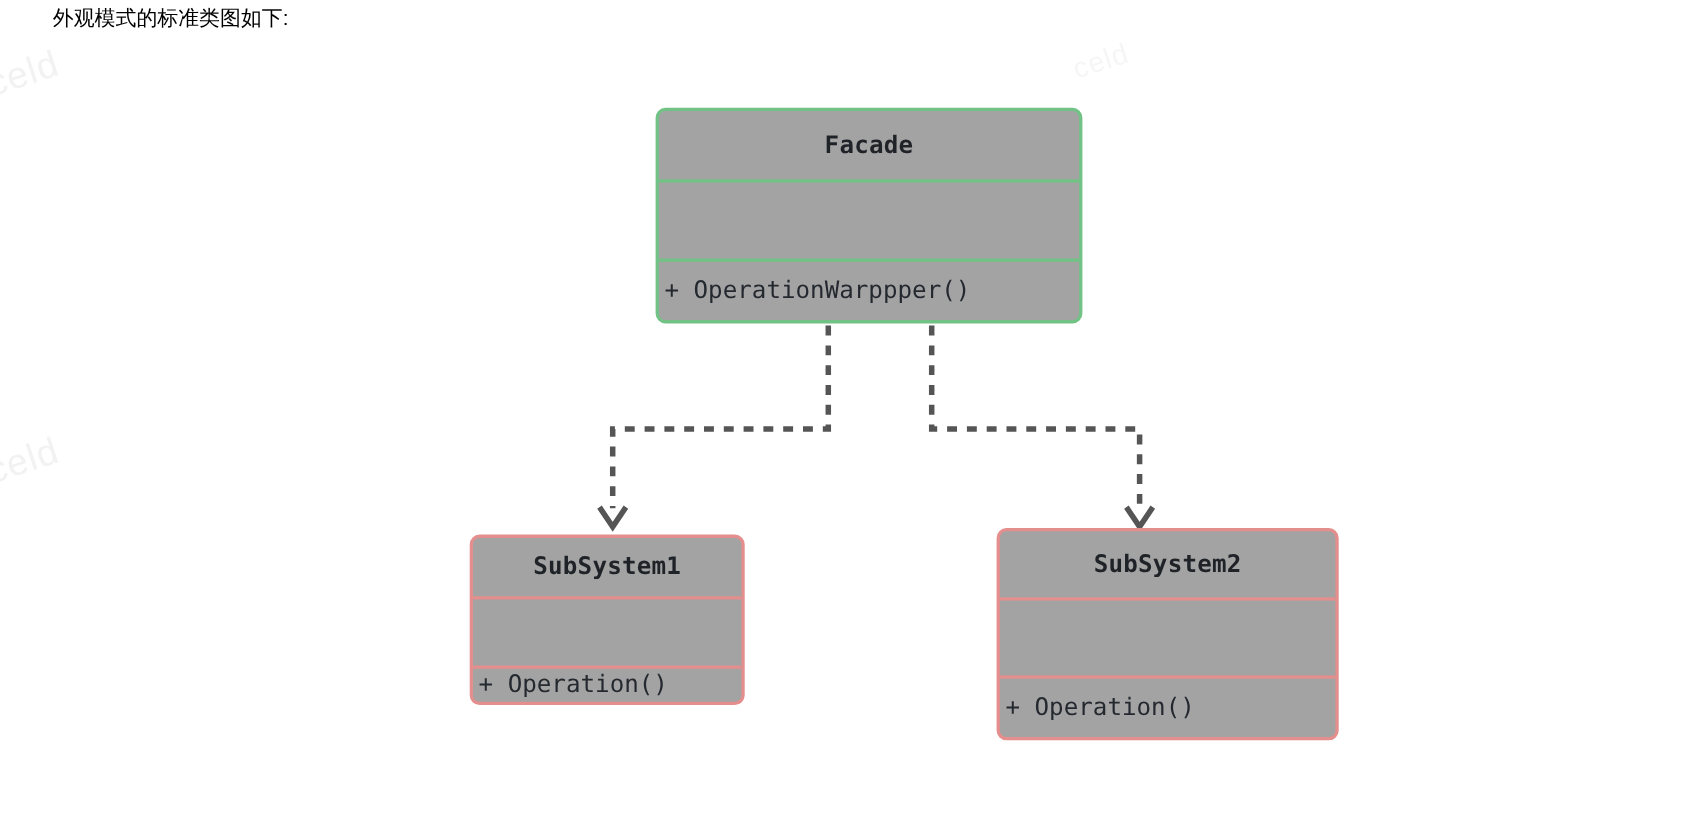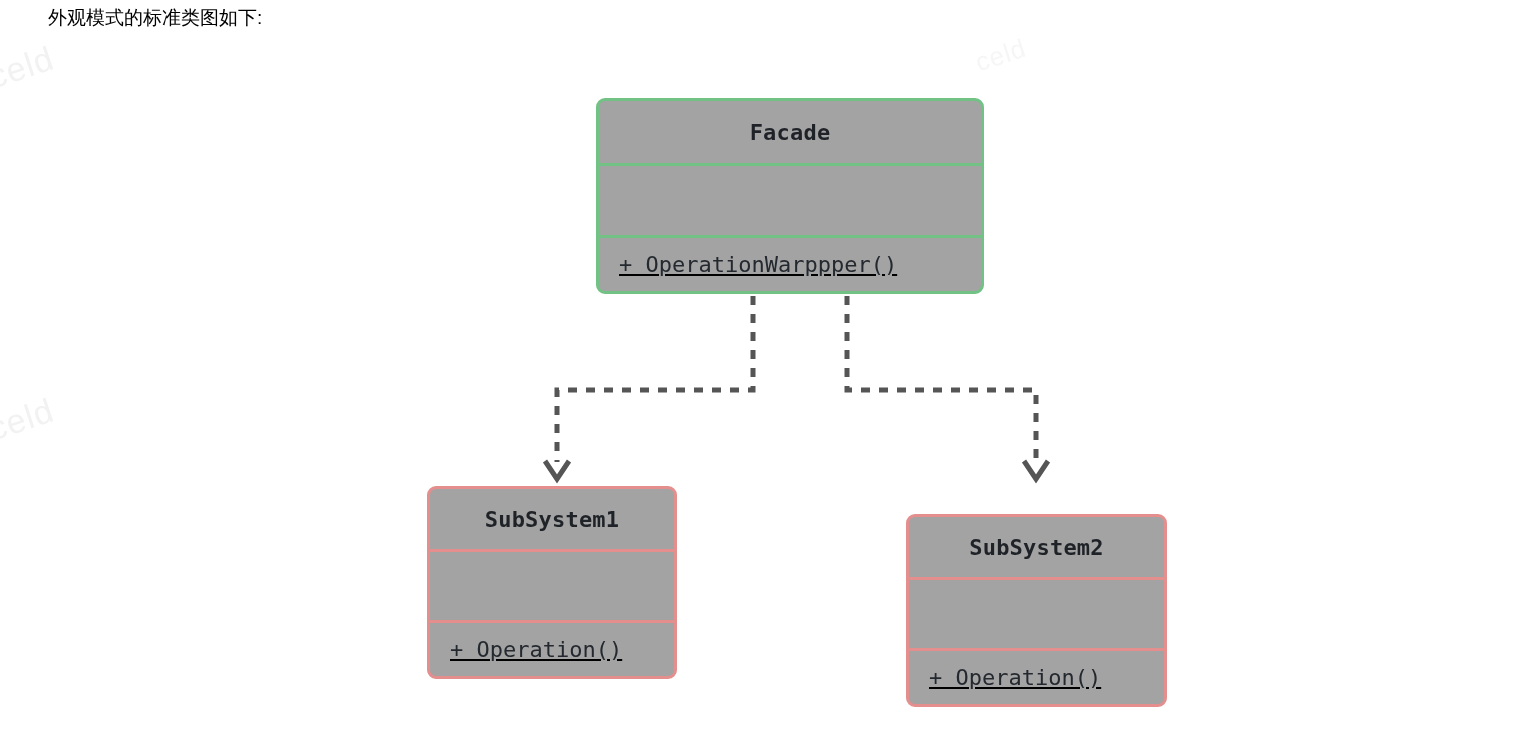--- a/index.html
+++ b/index.html
@@ -77,22 +77,21 @@
     color: #1f2328;
     letter-spacing: 0.2px;
   }
   .uml-class .compartment-attrs {
     display: block;
   }
   .uml-class .compartment-ops {
     display: flex;
     flex-direction: column;
     justify-content: center;
-    padding-left: 20px;
-    text-decoration: underline;
+    padding-left: 5px;
   }
   .uml-class .member {
     font-family: "DejaVu Sans Mono", "Liberation Mono", monospace;
     font-size: 22px;
     color: #24292f;
     white-space: nowrap;
     line-height: 30px;
   }
 
   
@@ -112,22 +111,22 @@
   
   .uml-class.subsystem { border: 3px solid #e48e8e; }
   .uml-class.subsystem .class-name { height: 60px; }
   .uml-class.subsystem .compartment-attrs {
     height: 68px;
     border-top: 3px solid #e48e8e;
     border-bottom: 3px solid #e48e8e;
   }
   .uml-class.subsystem .compartment-ops { flex: 1; justify-content: center; }
 
-  #subsystem1-class { left: 427px; top: 486px; width: 250px; height: 193px; }
-  #subsystem2-class { left: 906px; top: 514px; width: 261px; height: 193px; }
+  #subsystem1-class { left: 427px; top: 486px; width: 250px; height: 155px; }
+  #subsystem2-class { left: 906px; top: 480px; width: 311px; height: 193px; }
 </style>
 </head>
 <body>
 
 <div id="caption">外观模式的标准类图如下:</div>
 
 <div class="watermark" id="watermark-top-left">celd</div>
 <div class="watermark" id="watermark-mid-left">celd</div>
 <div class="watermark" id="watermark-top-right">celd</div>
 

